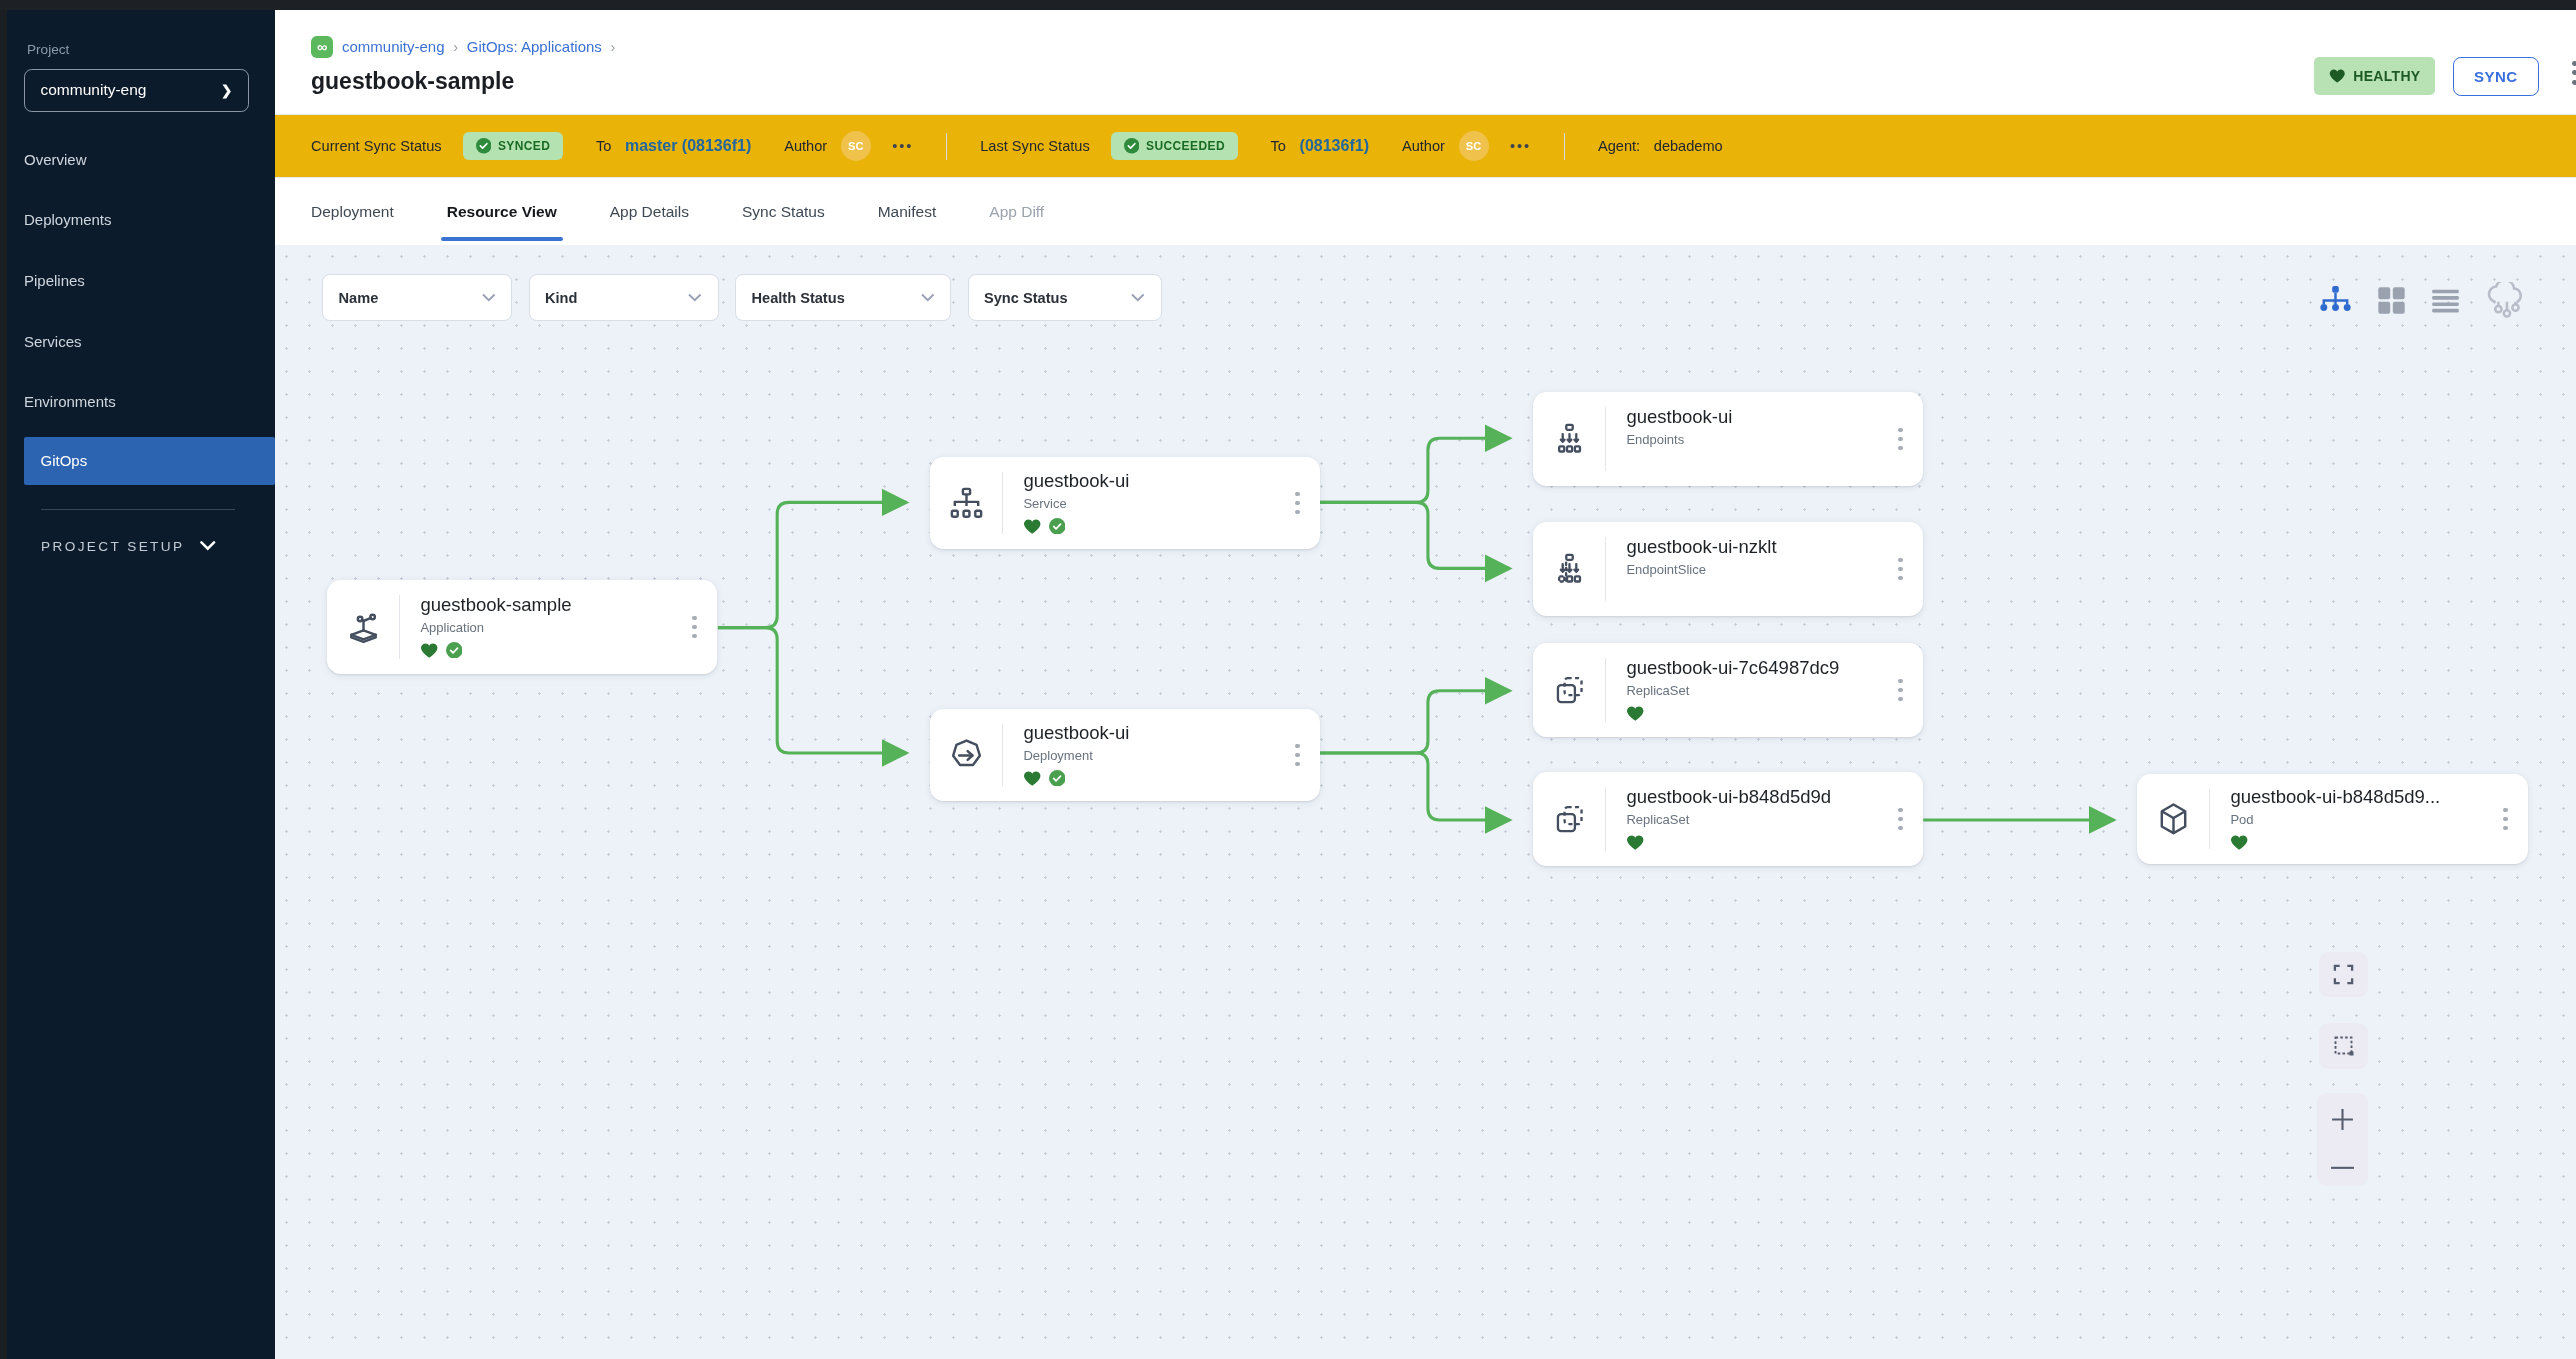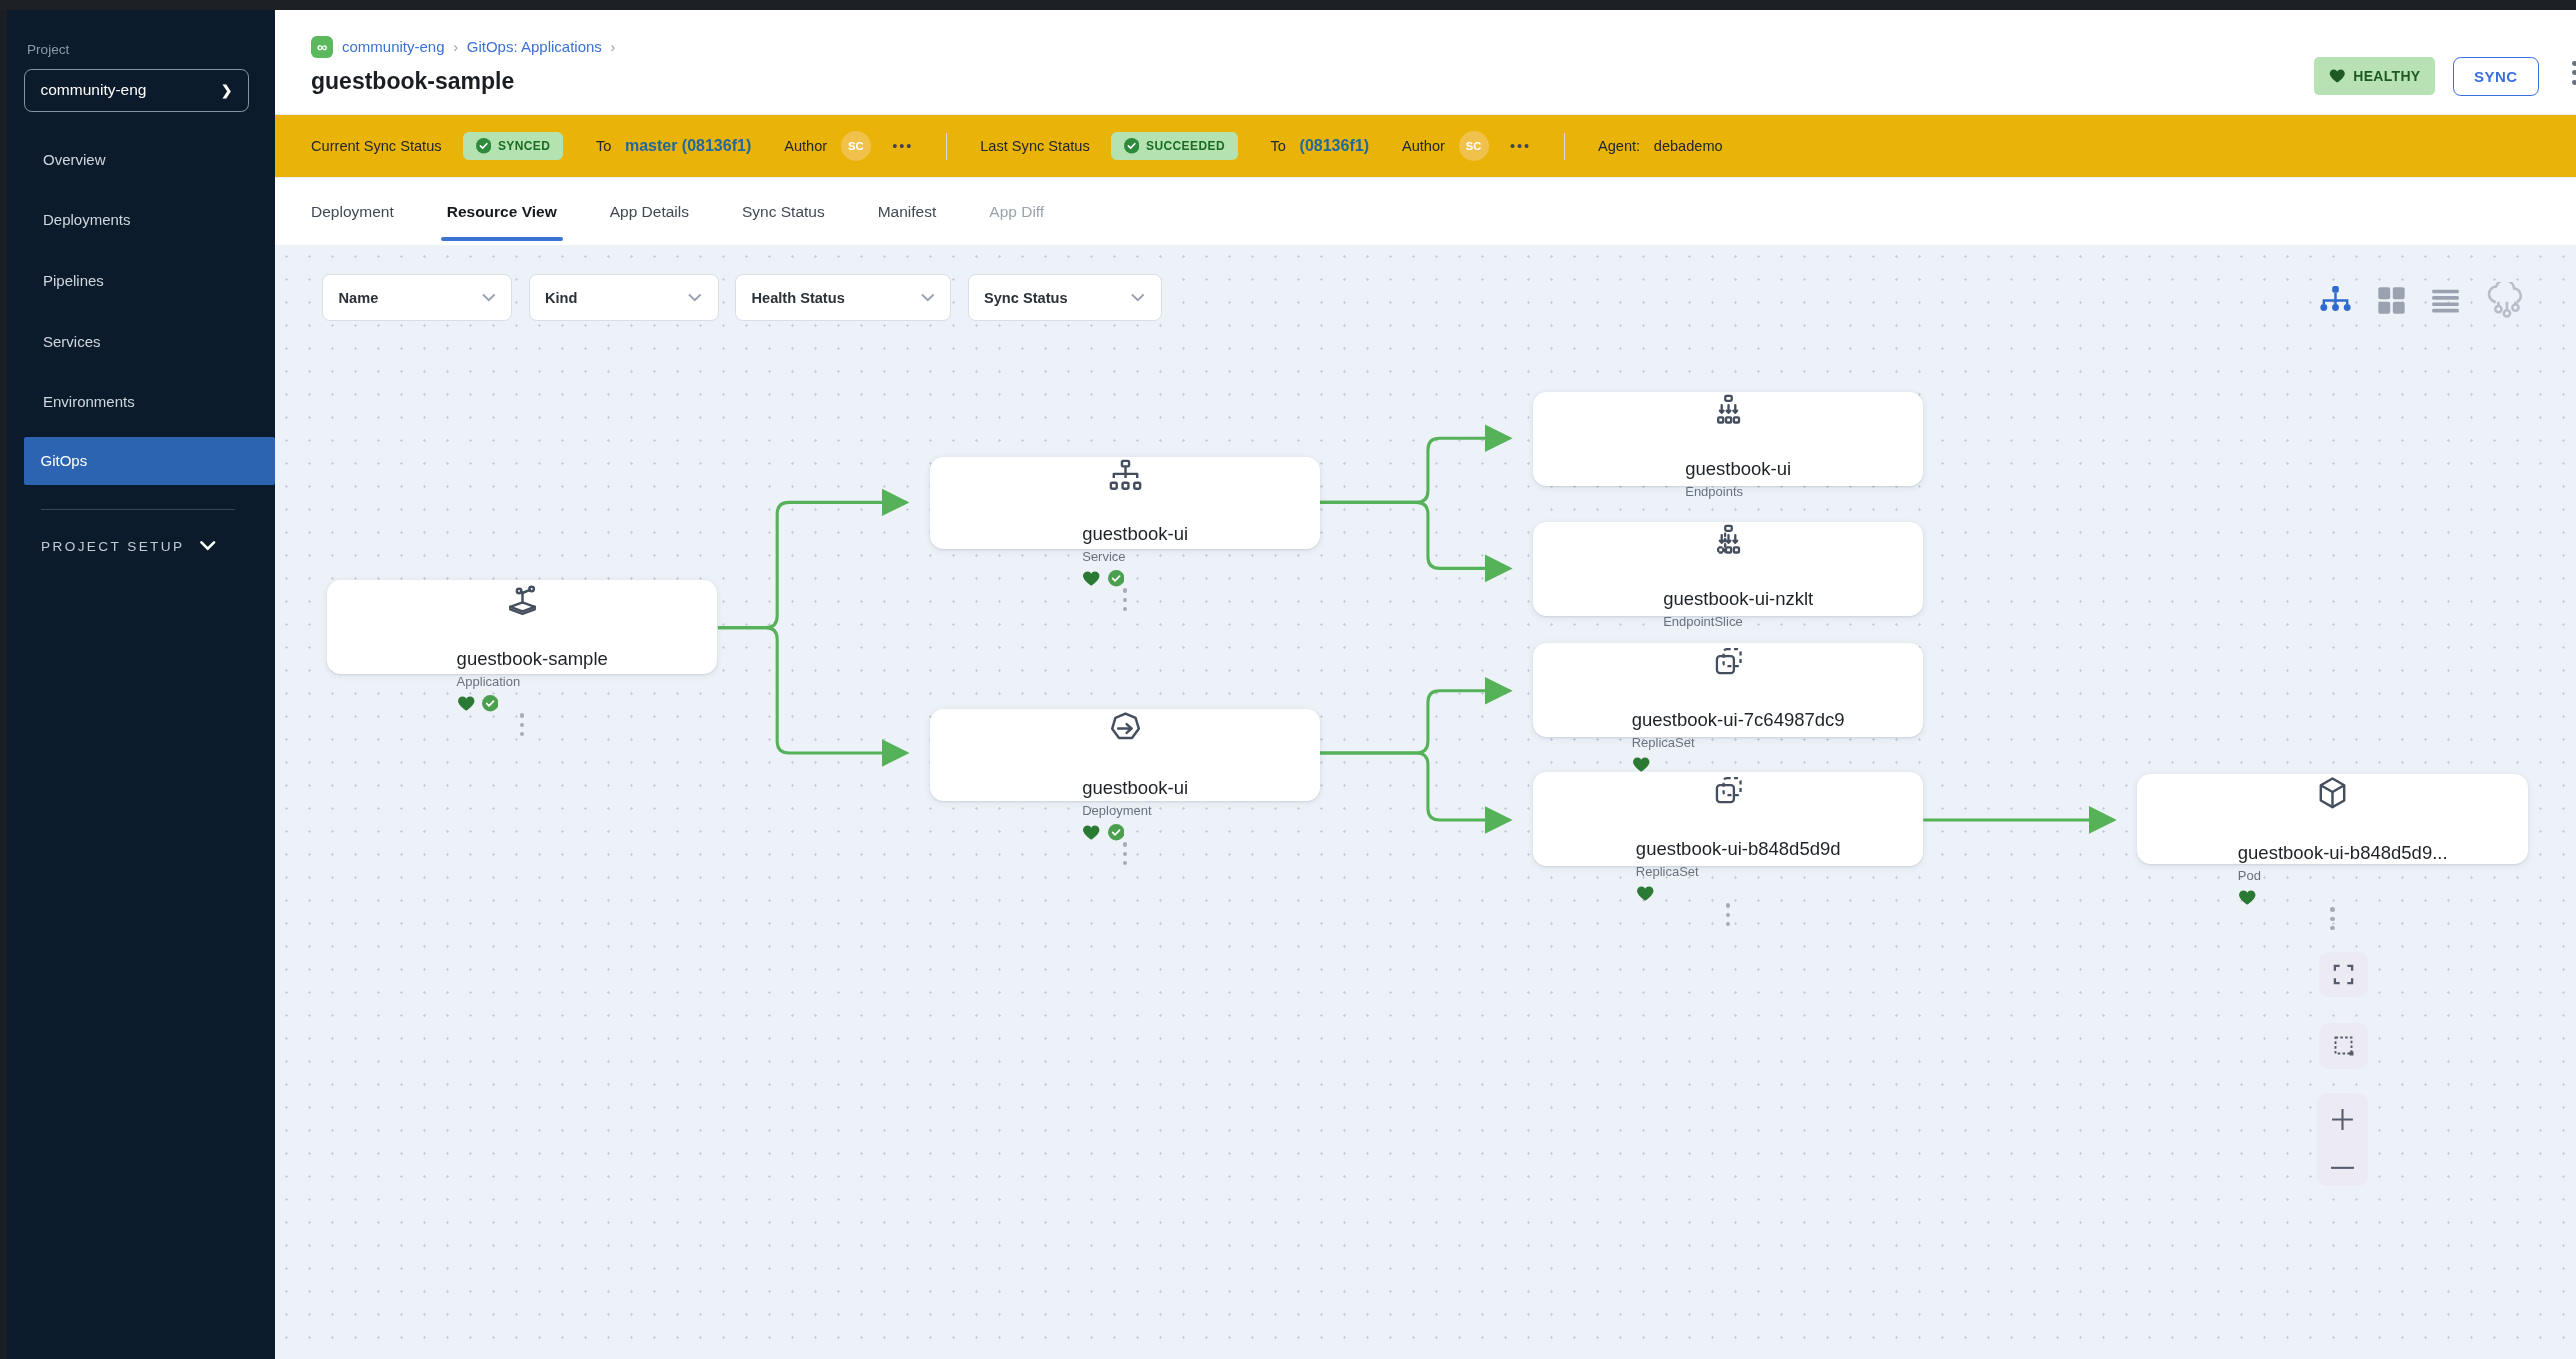--- a/index.html
+++ b/index.html
@@ -12,21 +12,21 @@
   .win-left { position:absolute; left:0; top:9.7px; width:6.8px; height:1350px; background:#1b1e22; z-index:60; }
 
   
   .sidebar { position:absolute; left:0; top:9.7px; width:275px; height:1350px; background:#0c1b2b; overflow:hidden; }
   .project-label { position:absolute; left:27px; top:32px; font-size:13.6px; color:#8c99a9; }
   .project-select { position:absolute; left:24px; top:59px; width:225px; height:43px; border:1px solid #8a95a3;
         border-radius:7.8px; display:flex; align-items:center; justify-content:space-between; padding:0 15.5px; cursor:pointer; }
   .project-select .val { color:#fff; font-size:15.5px; }
   .project-select .chev { color:#fff; font-size:13.6px; font-weight:bold; }
   .nav { position:absolute; left:0; top:124px; width:275px; }
-  .nav-item { height:51px; line-height:51px; padding-left:43px; font-size:15px; color:#cfd6de; cursor:pointer; margin-bottom:9.7px; }
+  .nav-item { height:51px; line-height:51px; padding-left:24px; font-size:15px; color:#cfd6de; cursor:pointer; margin-bottom:9.7px; }
   .nav-item.selected { background:#2d64b2; color:#fff; margin-left:24px; padding-left:16.5px; border-radius:2px; height:48px; line-height:48px; }
   .nav-divider { position:absolute; left:41px; top:499px; width:194px; height:1px; background:#39465a; }
   .project-setup { position:absolute; left:41px; top:529px; display:flex; align-items:center; gap:15.5px; cursor:pointer; }
   .project-setup span { font-size:13.6px; letter-spacing:2.4px; color:#c3cbd5; }
   .project-setup svg { stroke:#fff; }
   .brand-wrap { position:absolute; left:0; bottom:0; width:275px; height:408px; overflow:hidden; pointer-events:none; }
   .brand-small { position:absolute; left:27px; bottom:66px; font-size:13.6px; letter-spacing:1.5px; color:#e7ebef; z-index:2; }
   .brand-big { position:absolute; left:27px; bottom:29px; font-size:25px; font-weight:bold; color:#fbfcfd; z-index:2; }
 
   
@@ -79,21 +79,21 @@
   .f-name { width:190px; } .f-kind { width:190px; } .f-health { width:216px; } .f-sync { width:194px; }
 
   .viewmodes { position:absolute; right:0; top:37px; display:flex; align-items:center; gap:25px; width:257px; }
   .vm { cursor:pointer; display:flex; }
 
   
   .edges { position:absolute; left:0; top:0; pointer-events:none; }
 
   
   .node { position:absolute; width:390px; height:94px; background:#fff; border-radius:13.6px;
-        box-shadow:0 1px 1.9px rgba(25,39,60,.10), 0 1.9px 7.8px rgba(25,39,60,.08); display:flex; align-items:center; cursor:pointer;flex-direction:column; }
+        box-shadow:0 1px 1.9px rgba(25,39,60,.10), 0 1.9px 7.8px rgba(25,39,60,.08); display:flex; align-items:center; cursor:pointer; }
   .node-icon { width:72px; display:flex; align-items:center; justify-content:center; color:#4a5362; }
   .node-sep { width:1px; align-self:stretch; margin:14.6px 0; background:#e2e6ec; }
   .node-body { flex:1; padding-left:20.4px; min-width:0; }
   .node-title { font-size:18.5px; color:#1d2227; white-space:nowrap; overflow:hidden; }
   .node-kind { font-size:13px; color:#68727e; margin-top:3.9px; }
   .node-status { display:flex; align-items:center; gap:6.8px; margin-top:4.9px; height:19.4px; }
   .node-kebab { width:45px; display:flex; flex-direction:column; align-items:center; gap:4.9px; cursor:pointer; }
   .node-kebab i { width:4.4px; height:4.4px; border-radius:50%; background:#a6abb6; }
 
   

